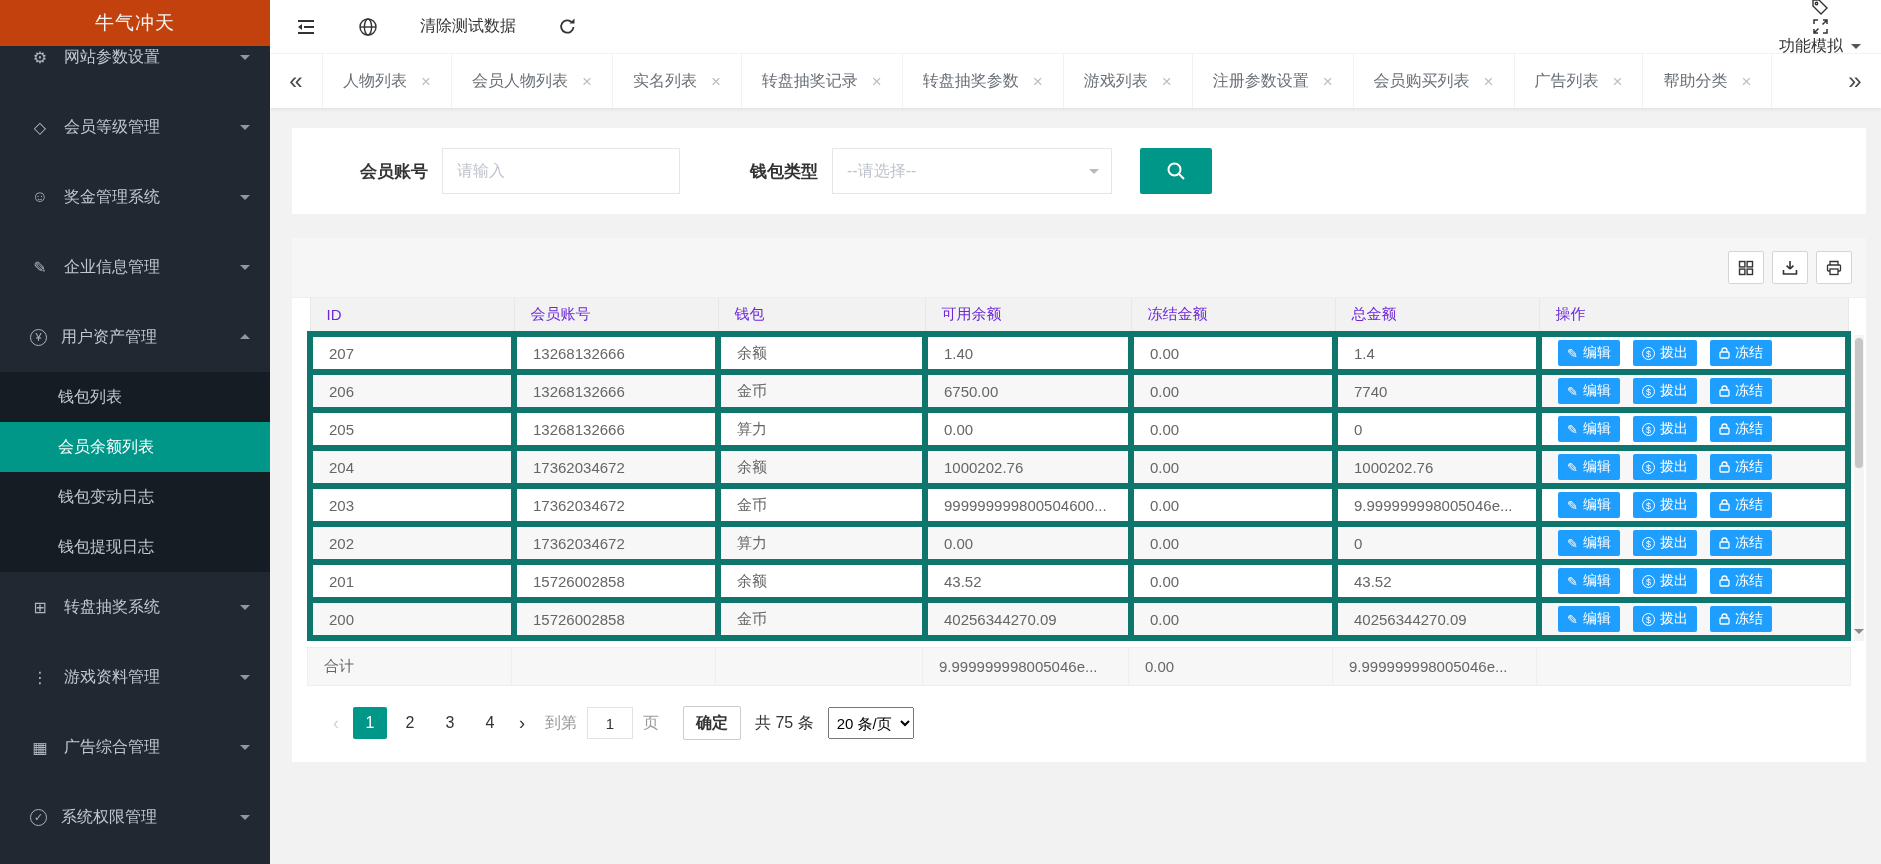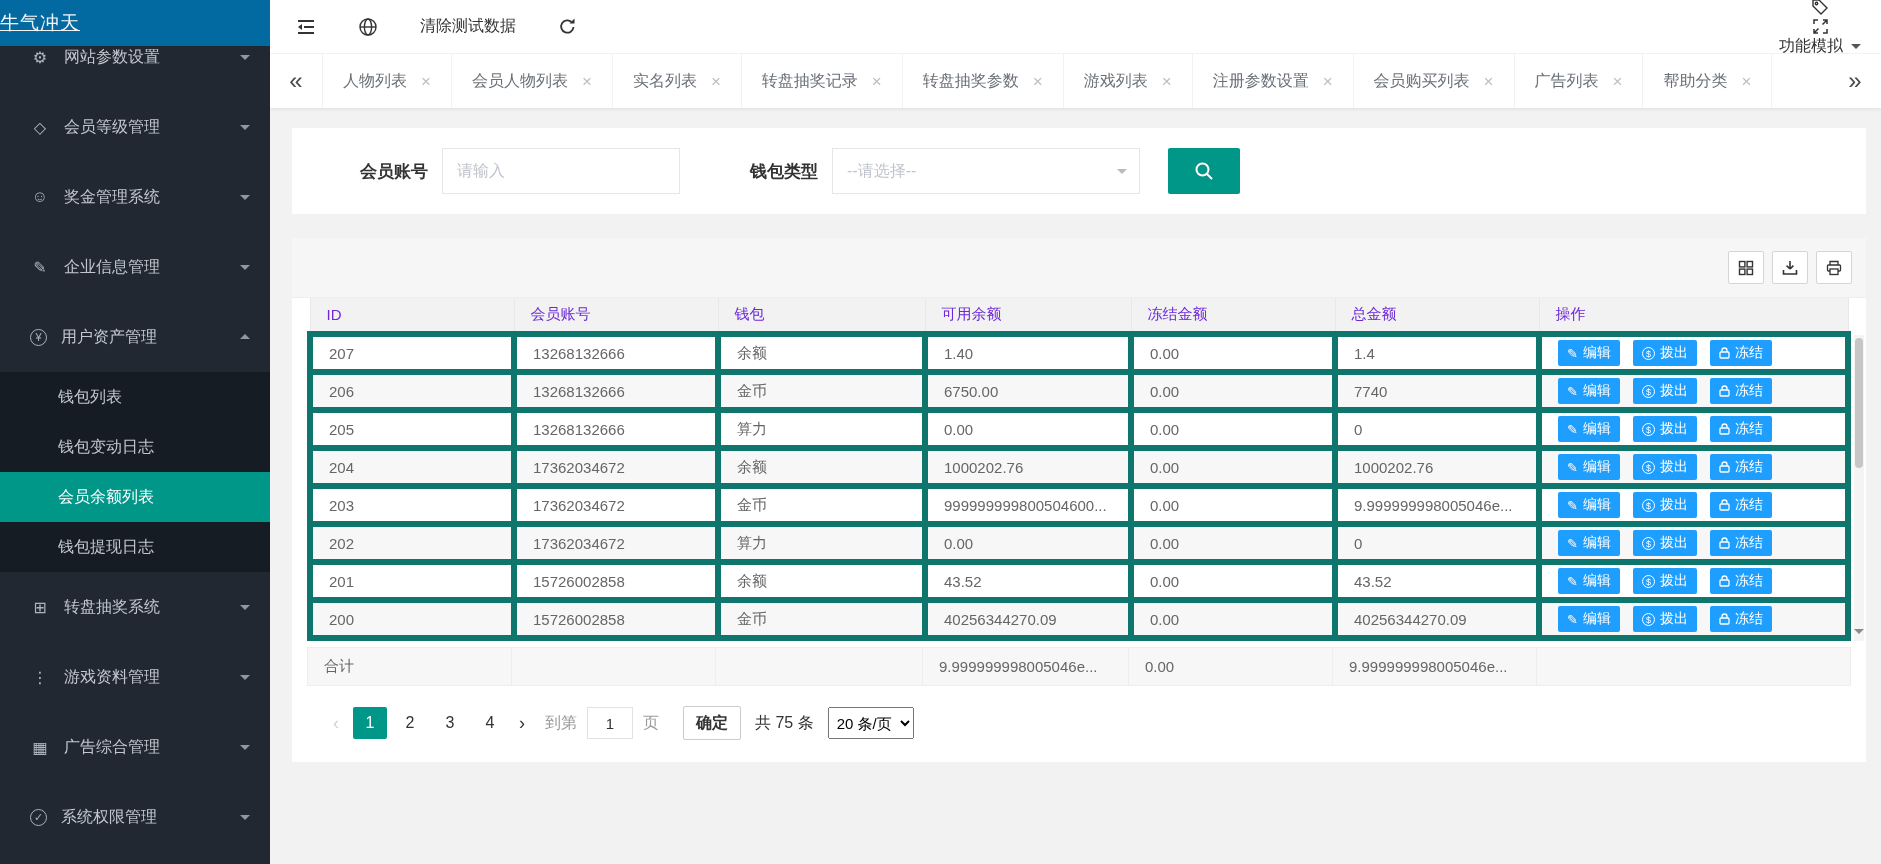--- a/index.html
+++ b/index.html
@@ -2,21 +2,21 @@
 <html><head>
 <meta charset="utf-8">
 <style>
   * { margin:0; padding:0; box-sizing:border-box; }
   html,body { width:1881px; height:864px; overflow:hidden; }
   body { font-family:"Liberation Sans","DejaVu Sans",sans-serif; background:#f2f2f2; font-size:14px; color:#333; }
   .app { display:flex; width:100%; height:100%; }
 
   
   .sidebar { width:270px; flex-shrink:0; background:#212832; color:#c2c7cf; overflow:hidden; position:relative; }
-  .side-title { position:relative; z-index:2; height:46px; line-height:46px; text-align:left; color:#f2f3f5; font-size:19px; background:#0369a1; letter-spacing:1px;text-decoration:underline; }
+  .side-title { position:relative; z-index:2; height:46px; line-height:46px; text-align:center; color:#f2f3f5; font-size:19px; background:#c2410c; letter-spacing:1px; }
   .side-menu { margin-top:-24px; }
   .mi-parent { position:relative; height:70px; display:flex; align-items:center; padding:0 34px 0 30px; font-size:16px; cursor:pointer; }
   .mi-icon { width:20px; margin-right:14px; font-size:16px; color:#aeb4bd; text-align:center; flex-shrink:0; }
   .g-rmb-icon, .g-shield-check-icon { border:1.4px solid #aeb4bd; border-radius:50%; width:17px; height:17px; line-height:15px; font-size:11px; display:inline-block; }
   .mi-arrow { position:absolute; right:20px; top:50%; width:0; height:0; border:5px solid transparent; border-top-color:#8f97a3; margin-top:-2px; }
   .mi-arrow.up { border-top-color:transparent; border-bottom-color:#8f97a3; margin-top:-8px; }
   .mi-sub { height:50px; line-height:50px; padding-left:58px; background:#161c24; font-size:16px; cursor:pointer; }
   .mi-sub.active { background:#009688; color:#fff; }
 
   
@@ -37,21 +37,21 @@
   .tab-close { margin-left:14px; color:#b9bec6; font-size:17px; line-height:1; cursor:pointer; }
 
   .content { flex:1; padding:20px 15px 0 22px; overflow:hidden; }
 
   
   .search-card { background:#fff; height:86px; display:flex; align-items:center; padding-left:68px; margin-bottom:24px; }
   .f-label { font-size:17px; font-weight:bold; color:#333; margin-right:14px; white-space:nowrap; }
   .f-input { width:238px; height:46px; border:1px solid #e6e6e6; padding:0 14px; font-size:16px; color:#333; outline:none; }
   .f-input::placeholder { color:#c0c4cc; }
   .f-label2 { margin-left:70px; }
-  .f-select { width:308px; height:46px; border:1px solid #e6e6e6; display:flex; align-items:center; padding:0 14px; color:#c0c4cc; font-size:16px; position:relative; cursor:pointer; background:#fff; }
+  .f-select { width:280px; height:46px; border:1px solid #e6e6e6; display:flex; align-items:center; padding:0 14px; color:#c0c4cc; font-size:16px; position:relative; cursor:pointer; background:#fff; }
   .f-select .caret { position:absolute; right:12px; border-top-color:#b5b9c1; }
   .search-btn { width:72px; height:46px; margin-left:28px; background:#009688; border:none; border-radius:2px; display:flex; align-items:center; justify-content:center; cursor:pointer; }
 
   
   .table-card { background:#fff; padding:0 15px 22px 15px; position:relative; }
   .card-toolbar { height:60px; background:#f6f6f6; margin:0 -15px; display:flex; align-items:center; justify-content:flex-end; padding-right:14px; border-bottom:1px solid #eee; }
   .tool-btn { width:36px; height:33px; background:#fff; border:1px solid #d5d5d5; border-radius:2px; margin-left:8px; display:flex; align-items:center; justify-content:center; cursor:pointer; color:#333; }
 
   table.grid { border-collapse:collapse; table-layout:fixed; width:100%; }
   .grid th { background:#f2f2f2; height:36px; font-weight:normal; text-align:left; padding:0 16px; color:#6d28d9; font-size:15px; border:1px solid #e8e8e8; border-top:none; overflow:hidden; white-space:nowrap; text-overflow:ellipsis; }
@@ -120,26 +120,26 @@
         <div class="mi-parent">
           <span class="mi-icon g-rmb-icon">¥</span>
           <span class="mi-label">用户资产管理</span>
           <span class="mi-arrow up"></span>
         </div>
 
         <div class="mi-sub">
           <span>钱包列表</span>
         </div>
 
+        <div class="mi-sub active">
+          <span>会员余额列表</span>
+        </div>
+
         <div class="mi-sub">
           <span>钱包变动日志</span>
-        </div>
-
-        <div class="mi-sub active">
-          <span>会员余额列表</span>
         </div>
 
         <div class="mi-sub">
           <span>钱包提现日志</span>
         </div>
 
         <div class="mi-parent">
           <span class="mi-icon g-app-grid-icon">⊞</span>
           <span class="mi-label">转盘抽奖系统</span>
           <span class="mi-arrow"></span>

